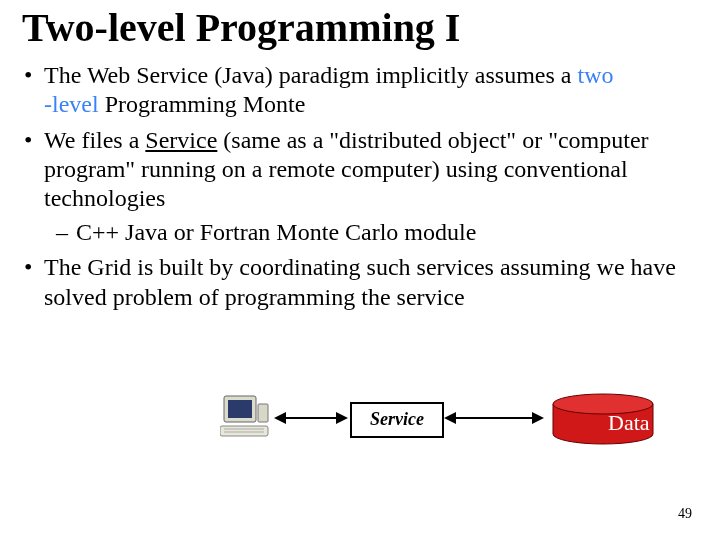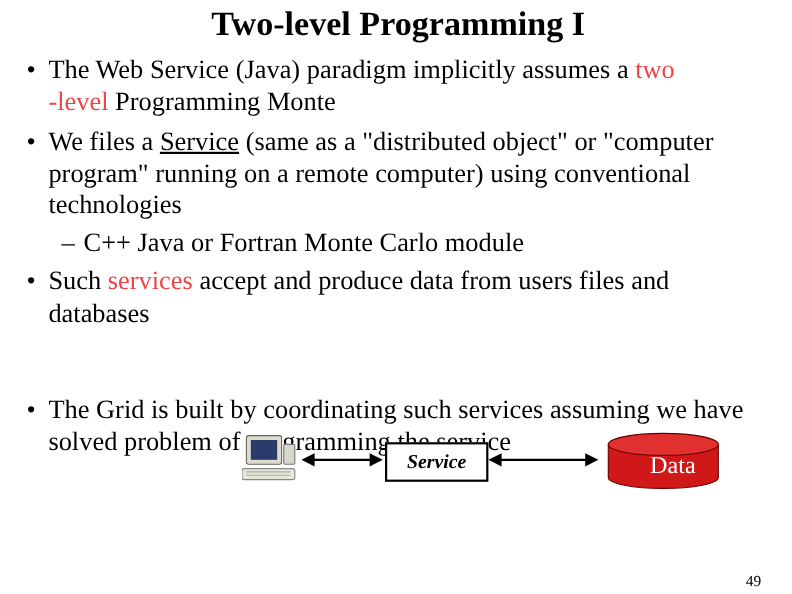--- a/index.html
+++ b/index.html
@@ -13,22 +13,21 @@
     overflow: hidden;
   }
   .slide {
     position: relative;
     width: 720px;
     height: 540px;
     box-sizing: border-box;
     padding: 0 18px 0 22px;
   }
   .title {
-    text-align: center;
-    font-size: 31px;
+    font-size: 40px;
     font-weight: bold;
     margin: 4px 0 10px 0;
   }
   ul.level1 {
     list-style: none;
     padding-left: 0;
     margin: 0;
     font-size: 24px;
     line-height: 1.22;
   }
@@ -55,26 +54,26 @@
     position: relative;
     padding-left: 22px;
     margin-bottom: 2px;
   }
   ul.level2 > li::before {
     content: "–";
     position: absolute;
     left: 2px;
     top: 0;
   }
-  .hl { color: #ef4444; }
+  .hl { color: #3b82f6; }
   .ul { text-decoration: underline; }
   .pagenum {
     position: absolute;
     right: 28px;
-    bottom: 6px;
+    bottom: 22px;
     font-size: 14px;
   }
   
   .diagram {
     position: absolute;
     left: 220px;
     top: 388px;
     width: 480px;
     height: 60px;
   }
@@ -95,21 +94,21 @@
     border: 2px solid #000;
     background: #fff;
     text-align: center;
     line-height: 30px;
     font-style: italic;
     font-weight: bold;
     font-size: 18px;
   }
   .data-label {
     position: absolute;
-    left: 371px;
+    left: 388px;
     top: 18px;
     font-size: 22px;
     color: #ffffff;
     z-index: 3;
   }
 </style>
 </head>
 <body>
 
 <div class="slide">
@@ -122,23 +121,20 @@
       <span>The Web Service (Java) paradigm implicitly assumes a </span><span class="hl">two</span><br><span class="hl">-level</span><span> Programming Monte</span>
     </li>
 
     <li>
       <span>We files a </span><span class="ul">Service</span><span> (same as a "distributed object" or "computer program" running on a remote computer) using conventional technologies</span>
       <ul class="level2">
         <li><span>C++ Java or Fortran Monte Carlo module</span></li>
       </ul>
     </li>
 
-    <li style="margin-bottom:58px;">
-      <span>Such </span><span class="hl">services</span><span> accept and produce data from users files and databases</span>
-    </li>
 
     <li>
       <span>The Grid is built by coordinating such services assuming we have solved problem of programming the service</span>
     </li>
 
   </ul>
 
   <div class="diagram">
 
     <svg style="position:absolute;left:0;top:2;" width="52" height="50" viewBox="0 0 52 50">

